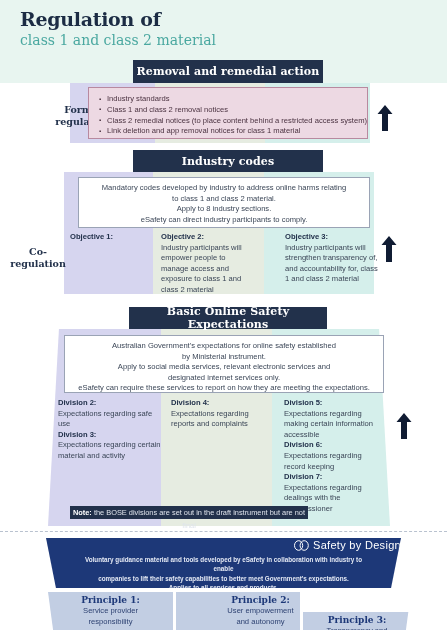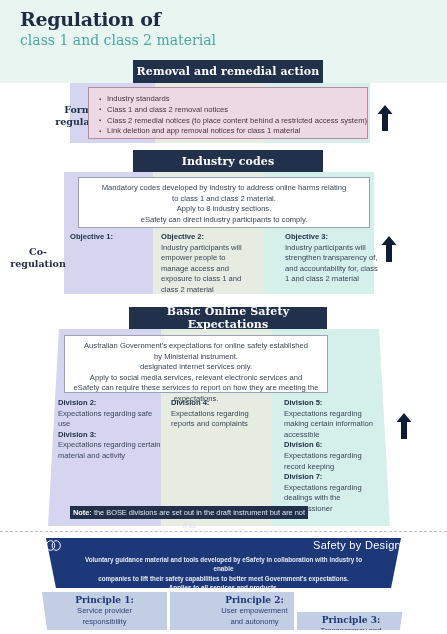--- a/index.html
+++ b/index.html
@@ -149,21 +149,21 @@
   }
 
   
   #sbd-block {
     position: absolute;
     background: #1d3878;
     color: #ffffff;
     z-index: 3;
   }
   #sbd-title {
-    display: flex; align-items: center; justify-content: space-between;
+    display: flex; align-items: center; justify-content: flex-end;
     gap: 4px;
     font-size: 11px;
     letter-spacing: 0.3px;
     margin-top: 1px;
   }
   #sbd-body {
     font-size: 6.3px;
     line-height: 9.4px;
     text-align: center;
     padding: 4px 34px 0 34px;
@@ -273,25 +273,25 @@
 </div>
 
 <div class="cols trap-bose" style="left:48px; top:329px; width:342px; height:197px;">
   <div class="col c1" style="width:113px;"></div>
   <div class="col c2" style="width:111px;"></div>
   <div class="col c3" style="width:118px;"></div>
 </div>
 
 <div class="band-title" style="left:129px; top:307px; width:198px; height:22px;">Basic Online Safety Expectations</div>
 
-<div class="callout" style="left:64px; top:335px; width:264px; height:58px;">
+<div class="callout" style="left:64px; top:335px; width:320px; height:58px;">
   <div>Australian Government's expectations for online safety established</div>
   <div>by Ministerial instrument.</div>
+  <div>Apply to social media services, relevant electronic services and</div>
   <div>designated internet services only.</div>
-  <div>Apply to social media services, relevant electronic services and</div>
   <div>eSafety can require these services to report on how they are meeting the expectations.</div>
 </div>
 
 <div class="col-text" style="left:58px; top:398px; width:105px;">
   <b>Division 2:</b>
   <div>Expectations regarding safe use</div>
   <b>Division 3:</b>
   <div>Expectations regarding certain material and activity</div>
 </div>
 
@@ -331,21 +331,21 @@
     </span>
     <span>Safety by Design</span>
   </div>
   <div id="sbd-body">
     <div>Voluntary guidance material and tools developed by eSafety in collaboration with industry to enable</div>
     <div>companies to lift their safety capabilities to better meet Government's expectations.</div>
     <div>Applies to all services and products.</div>
   </div>
 </div>
 
-<div id="principles-row" class="trap-principles" style="left:42px; top:592px; width:363px; height:38px;">
+<div id="principles-row" class="trap-principles" style="left:48px; top:592px; width:363px; height:38px;">
   <div class="principle" style="width:125px;">
     <div class="p-head">Principle 1:</div>
     <div>Service provider</div>
     <div>responsibility</div>
   </div>
   <div class="p-sep"></div>
   <div class="principle" style="width:124px;padding-left:45px;">
     <div class="p-head">Principle 2:</div>
     <div>User empowerment</div>
     <div>and autonomy</div>

